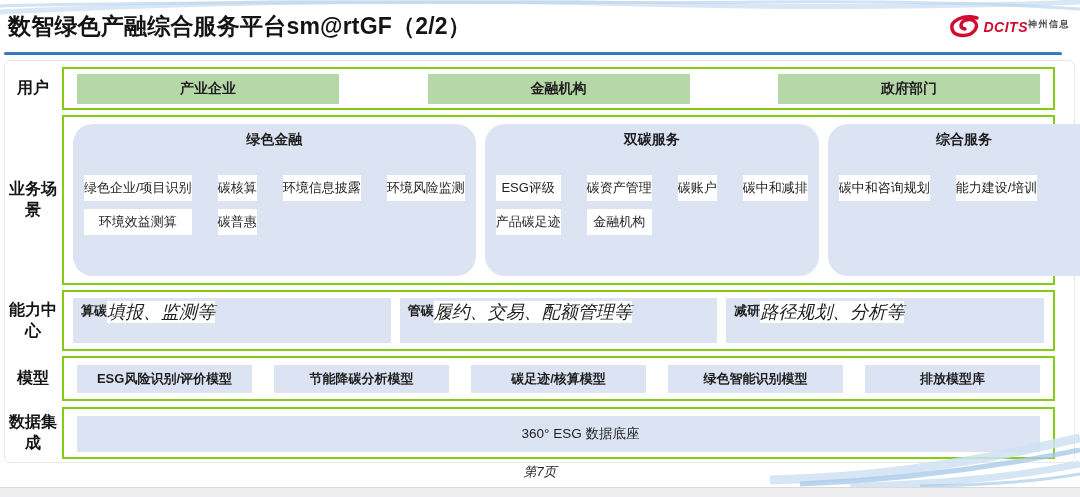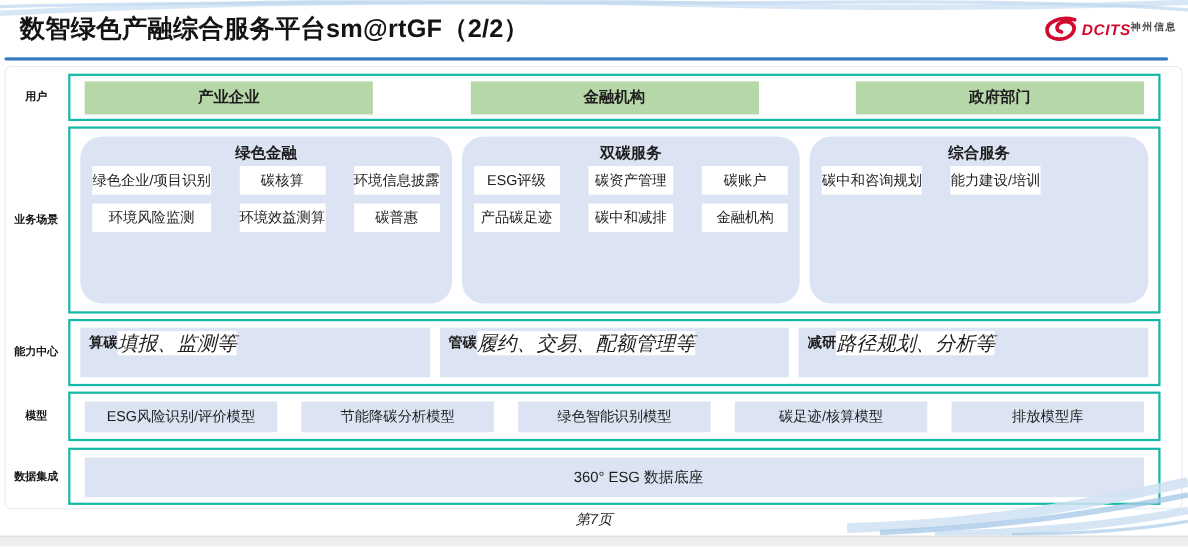--- a/index.html
+++ b/index.html
@@ -2,64 +2,64 @@
 <html><head>
 <meta charset="utf-8">
 <style>
   * { margin:0; padding:0; box-sizing:border-box; }
   html,body { width:1080px; height:497px; }
   body { font-family:"Liberation Sans","DejaVu Sans",sans-serif; background:#fff; }
   .screen { position:relative; width:1080px; height:497px; background:#fff; overflow:hidden; }
 
   
   .deco { position:absolute; pointer-events:none; }
-  .page-title { position:absolute; left:18px; top:11px; font-size:23px; font-weight:bold; color:#141414; letter-spacing:0.2px; }
+  .page-title { position:absolute; left:8px; top:11px; font-size:23px; font-weight:bold; color:#141414; letter-spacing:0.2px; }
   .title-underline { position:absolute; left:4px; top:52px; width:1058px; height:3px;
       background:linear-gradient(180deg,#3f86c9,#2d6fb0); border-radius:2px; }
   .logo { position:absolute; right:10px; top:13px; display:flex; align-items:center; gap:3px; }
   .logo-texts { display:flex; flex-direction:row; line-height:1.05; }
   .logo-brand { color:#d10a2f; font-weight:bold; font-style:italic; font-size:14px; letter-spacing:0.5px; }
   .logo-sub { color:#4a4a4a; font-size:9px; font-weight:bold; letter-spacing:1.5px; }
 
   
   .frame { position:absolute; left:4px; top:60px; width:1071px; height:403px;
       border:1px solid #e5e9f0; border-radius:6px; }
 
   .row-label { position:absolute; left:8px; width:50px; display:flex; align-items:center;
-      justify-content:center; text-align:center; font-weight:bold; font-size:10px;
+      justify-content:center; text-align:center; font-weight:bold; font-size:16px;
       color:#141414; line-height:1.3; }
   .row-box { position:absolute; left:62px; width:993px; background:#fff;
-      border:2px solid #14b8a6; }
+      border:2px solid #84cc16; }
 
   
   .users-box { top:67px; height:43px; display:flex; align-items:center;
       justify-content:space-between; padding:0 13px; }
   .user-btn { width:262px; height:30px; background:#b6d7a8; display:flex; align-items:center;
       justify-content:center; font-size:14px; font-weight:bold; color:#1e1e1e; }
 
   
   .scen-box { top:115px; height:170px; display:flex; gap:9px; padding:7px 9px; }
   .scen-col { flex:1; background:#dce3f3; padding:4px 11px 10px; display:flex; flex-direction:column;border-radius:20px; }
   .scen-title { text-align:center; font-weight:bold; font-size:14px; color:#1e1e1e;
       height:23px; line-height:23px; }
-  .scen-grid { display:grid; grid-template-columns:1fr 1fr 1fr; gap:8px 26px; align-content:start; }
+  .scen-grid { display:grid; grid-template-columns:1fr 1fr 1fr 1fr; gap:8px 26px; align-content:start;margin-top:24px; }
   .scen-item { background:#fff; height:26px; display:flex; align-items:center; justify-content:center;
       font-size:13px; color:#1e1e1e; white-space:nowrap; }
 
   
   .cap-box { top:290px; height:61px; display:flex; gap:9px; padding:6px 9px; }
   .cap-col { flex:1; background:#dce3f3; padding:3px 8px 6px; display:flex; flex-direction:row; }
   .cap-title { text-align:center; font-weight:bold; font-size:13px; color:#1e1e1e; height:19px; line-height:19px; }
   .cap-desc { background:#fff; height:22px; display:flex; align-items:center; justify-content:center;
       font-style:italic; font-size:18px; color:#1e1e1e; }
 
   
   .model-box { top:356px; height:45px; display:flex; align-items:center; gap:22px; padding:0 13px; }
   .model-item { flex:1; height:28px; background:#dce3f3; display:flex; align-items:center;
-      justify-content:center; font-size:13px; color:#1e1e1e; white-space:nowrap; }
+      justify-content:center; font-size:13px; color:#1e1e1e; white-space:nowrap;font-weight:bold; }
 
   
   .data-box { top:407px; height:52px; padding:7px 13px; }
   .data-item { width:100%; height:36px; background:#dce3f3; display:flex; align-items:center;
       justify-content:center; font-size:13.5px; color:#1e1e1e;padding-left:44px; }
 
   
   .footer-page { position:absolute; left:0; top:463px; width:100%; text-align:center;
       font-style:italic; font-size:13px; color:#1e1e1e; }
   .bottom-bar { position:absolute; left:0; bottom:0; width:100%; height:10px;
@@ -111,22 +111,22 @@
         <div class="scen-item">碳普惠</div>
       </div>
     </div>
 
     <div class="scen-col">
       <div class="scen-title">双碳服务</div>
       <div class="scen-grid">
         <div class="scen-item">ESG评级</div>
         <div class="scen-item">碳资产管理</div>
         <div class="scen-item">碳账户</div>
+        <div class="scen-item">碳中和减排</div>
         <div class="scen-item">产品碳足迹</div>
-        <div class="scen-item">碳中和减排</div>
         <div class="scen-item">金融机构</div>
       </div>
     </div>
 
     <div class="scen-col">
       <div class="scen-title">综合服务</div>
       <div class="scen-grid">
         <div class="scen-item">碳中和咨询规划</div>
         <div class="scen-item">能力建设/培训</div>
       </div>
@@ -146,22 +146,22 @@
     <div class="cap-col">
       <div class="cap-title">减研</div>
       <div class="cap-desc">路径规划、分析等</div>
     </div>
   </div>
 
   <div class="row-label" style="top:356px;height:45px">模型</div>
   <div class="row-box model-box">
     <div class="model-item">ESG风险识别/评价模型</div>
     <div class="model-item">节能降碳分析模型</div>
+    <div class="model-item">碳足迹/核算模型</div>
     <div class="model-item">绿色智能识别模型</div>
-    <div class="model-item">碳足迹/核算模型</div>
     <div class="model-item">排放模型库</div>
   </div>
 
   <div class="row-label" style="top:407px;height:52px">数据集成</div>
   <div class="row-box data-box">
     <div class="data-item">360° ESG 数据底座</div>
   </div>
 
   <div class="footer-page">第7页</div>
 

